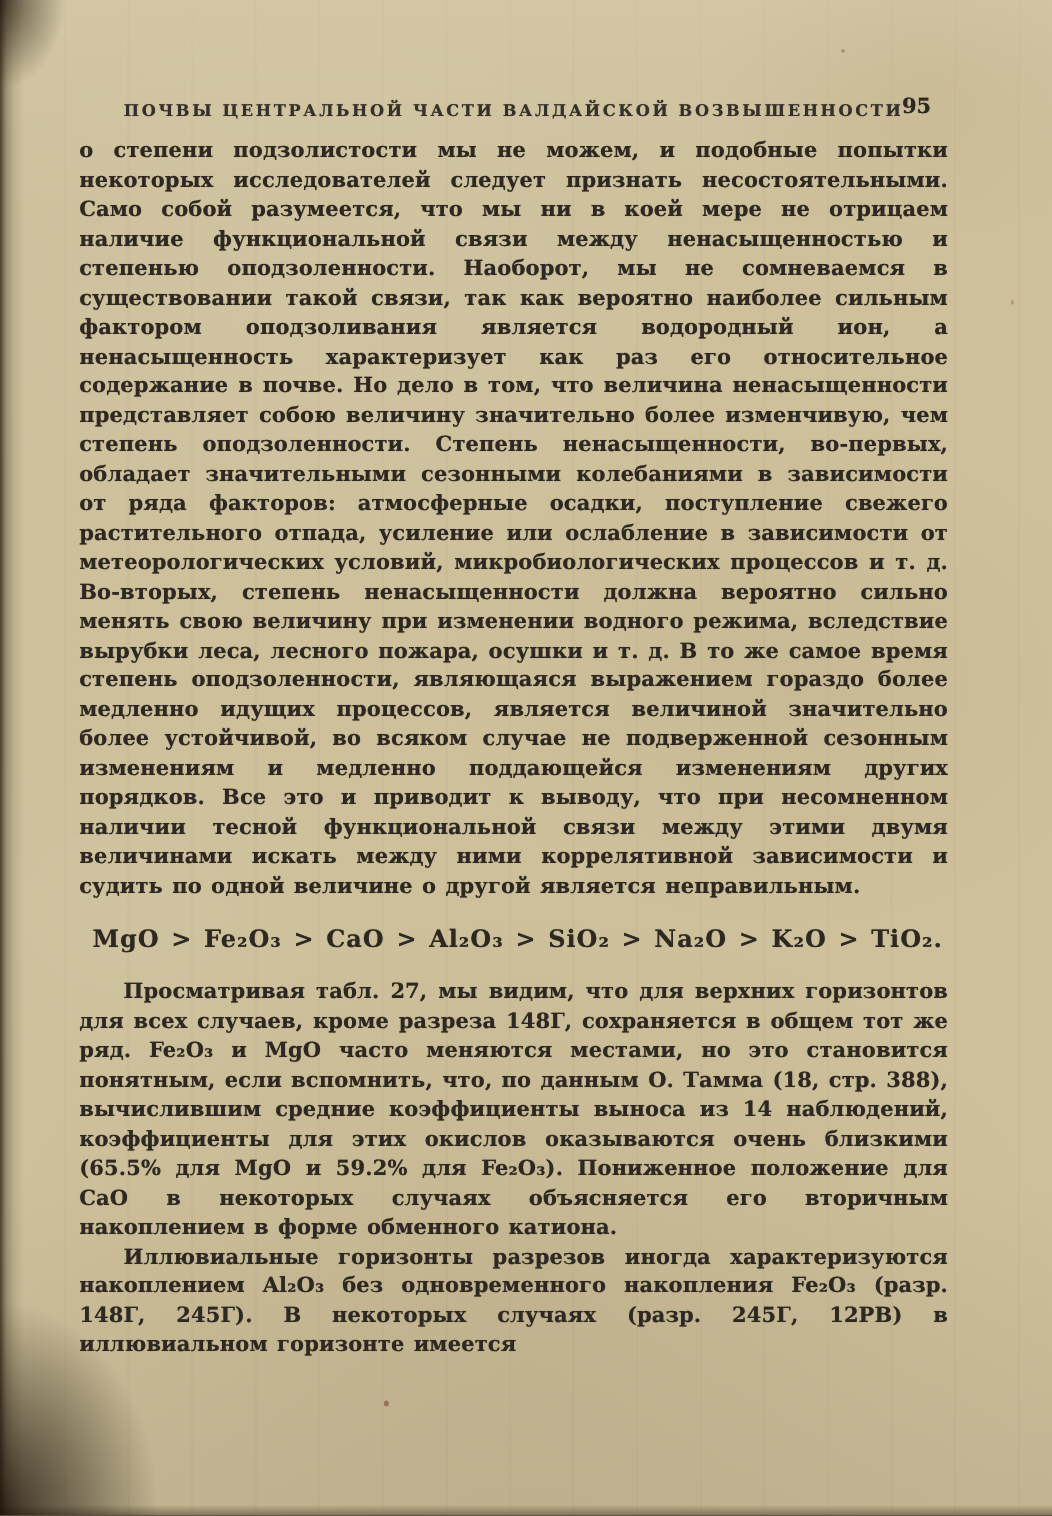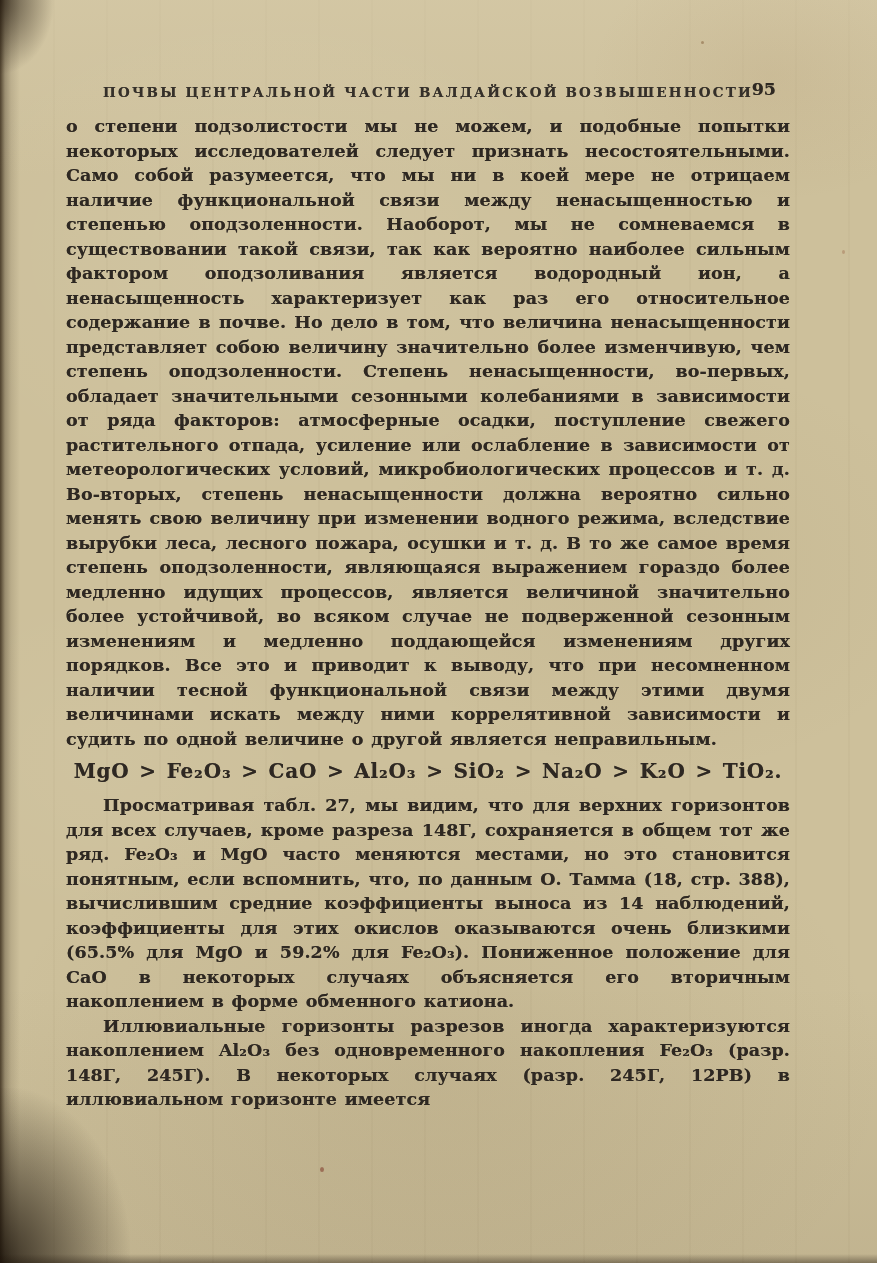--- a/index.html
+++ b/index.html
@@ -90,21 +90,21 @@
     font-size: 17.5px;
     line-height: 24.5px;
     text-align: justify;
     word-spacing: 1.5px;
     letter-spacing: 0.1px;
     text-shadow: 0 0 0.6px rgba(46,40,34,0.60);
   }
   .para.indent { text-indent: 37px; }
 
   .formula {
-    margin: 0;
+    margin: 11px;
     padding: 8px 0 10px 0;
     text-align: center;
     font-size: 20px;
     letter-spacing: 0.8px;
     word-spacing: 2px;
     white-space: nowrap;
     text-shadow: 0 0 0.6px rgba(46,40,34,0.60);
   }
 </style>
 </head>

